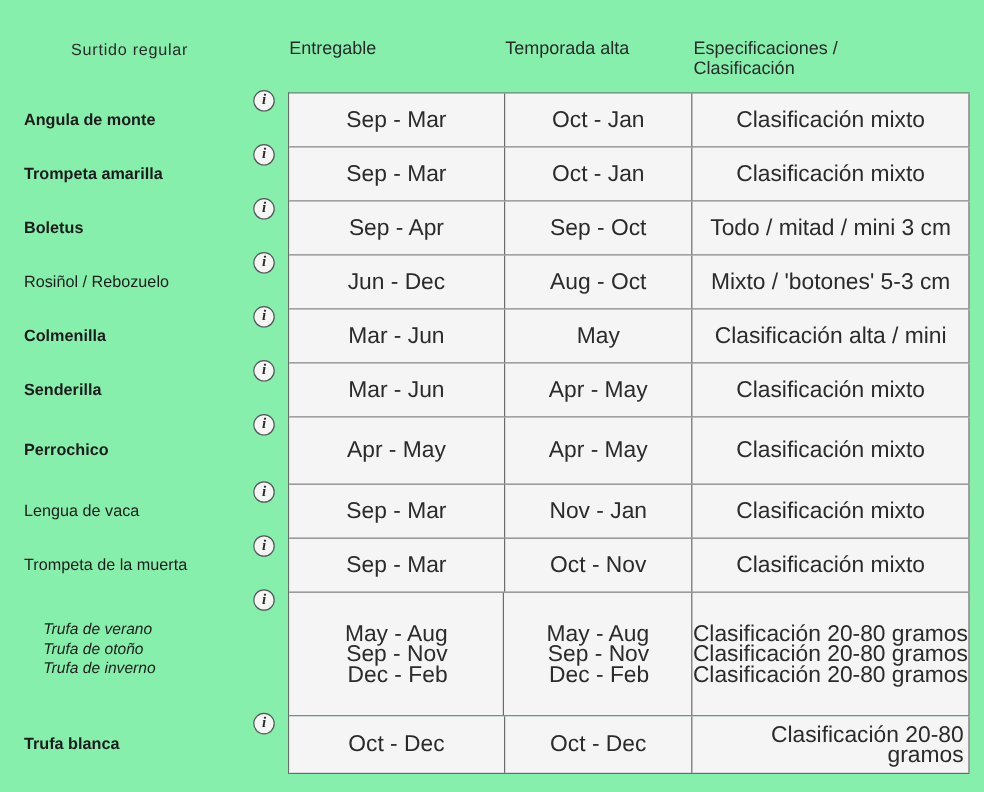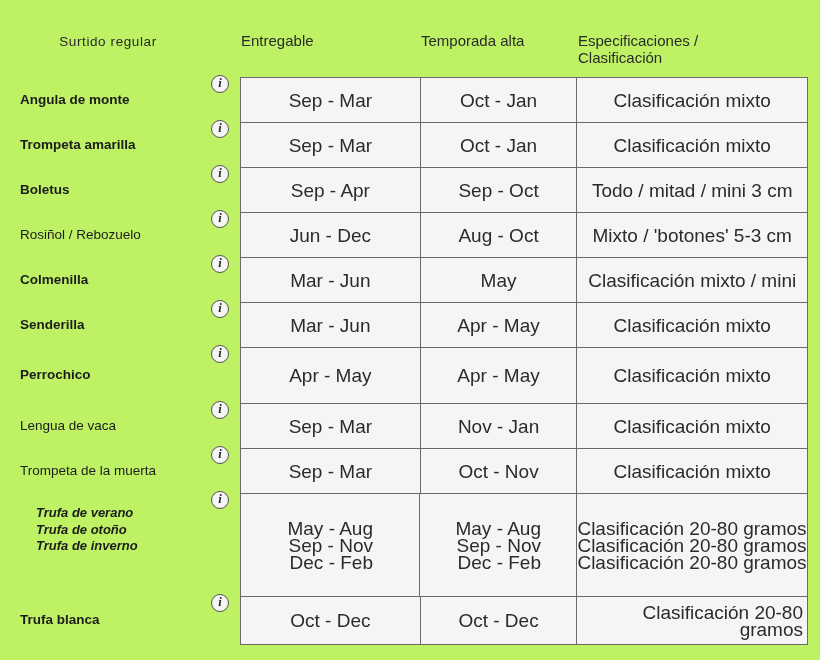--- a/index.html
+++ b/index.html
@@ -11,21 +11,21 @@
     height: 660px;
     background: #f5f5f5;
     font-family: "Liberation Sans", sans-serif;
     color: #232323;
     overflow: hidden;
   }
   .sheet {
     position: relative;
     width: 820px;
     height: 660px;
-    background: #bef264;
+    background: #86efac;
   }
 
   
   .header-row {
     position: absolute;
     left: 0;
     top: 28px;
     width: 820px;
     height: 42px;
   }
@@ -57,24 +57,24 @@
     width: 200px;
     font-size: 13.5px;
     color: #1c1c1c;
     line-height: 16px;
   }
   .label-cell.bold { font-weight: bold; }
   .label-cell.light { font-weight: normal; }
   .label-main { display: block; }
   .sub-list {
     display: block;
-    margin-top: 2px;
+    margin-top: 13px;
     padding-left: 16px;
     font-style: italic;
-    font-weight: bold;
+    font-weight: normal;
     font-size: 13px;
     line-height: 16.5px;
   }
   .sub-item { display: block; white-space: nowrap; }
 
   
   .info-icon {
     position: absolute;
     left: 211px;
     width: 18px;
@@ -211,21 +211,21 @@
         <div class="cell c3">Todo / mitad / mini 3 cm</div>
       </div>
       <div class="grid-row" style="height: 45px;">
         <div class="cell c1">Jun - Dec</div>
         <div class="cell c2">Aug - Oct</div>
         <div class="cell c3">Mixto / 'botones' 5-3 cm</div>
       </div>
       <div class="grid-row" style="height: 45px;">
         <div class="cell c1">Mar - Jun</div>
         <div class="cell c2">May</div>
-        <div class="cell c3">Clasificación mixto / mini</div>
+        <div class="cell c3">Clasificación alta / mini</div>
       </div>
       <div class="grid-row" style="height: 45px;">
         <div class="cell c1">Mar - Jun</div>
         <div class="cell c2">Apr - May</div>
         <div class="cell c3">Clasificación mixto</div>
       </div>
       <div class="grid-row" style="height: 56px;">
         <div class="cell c1">Apr - May</div>
         <div class="cell c2">Apr - May</div>
         <div class="cell c3">Clasificación mixto</div>

